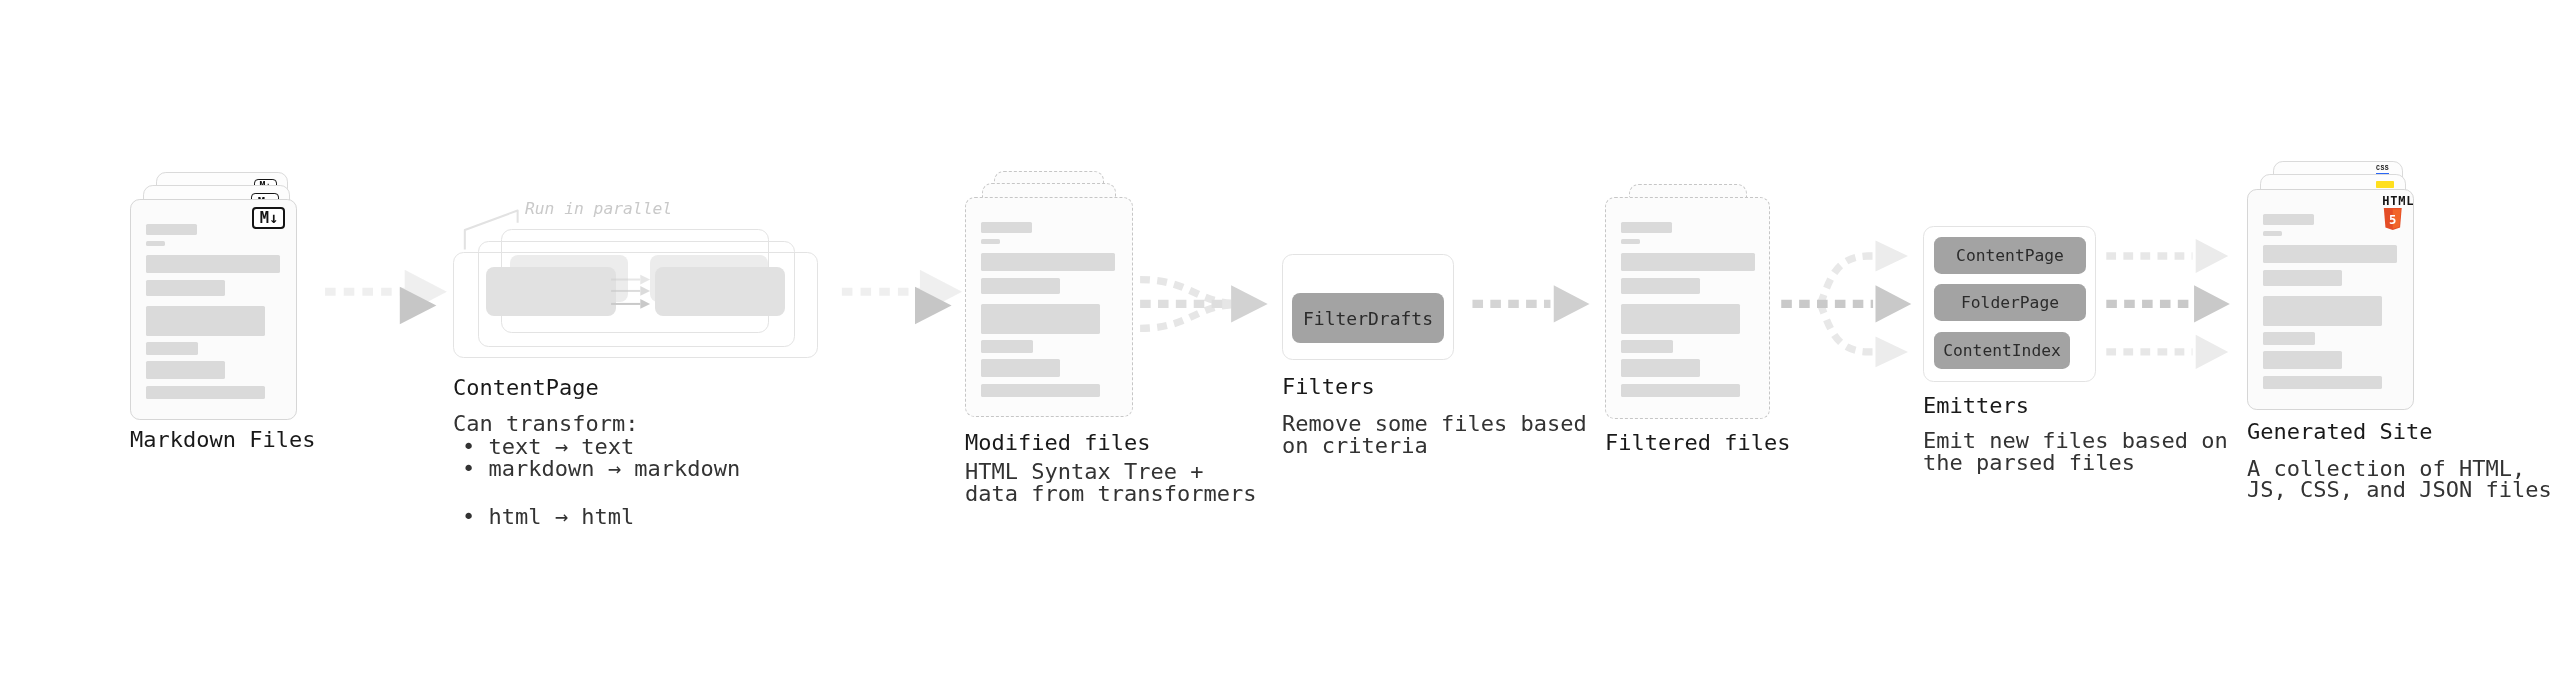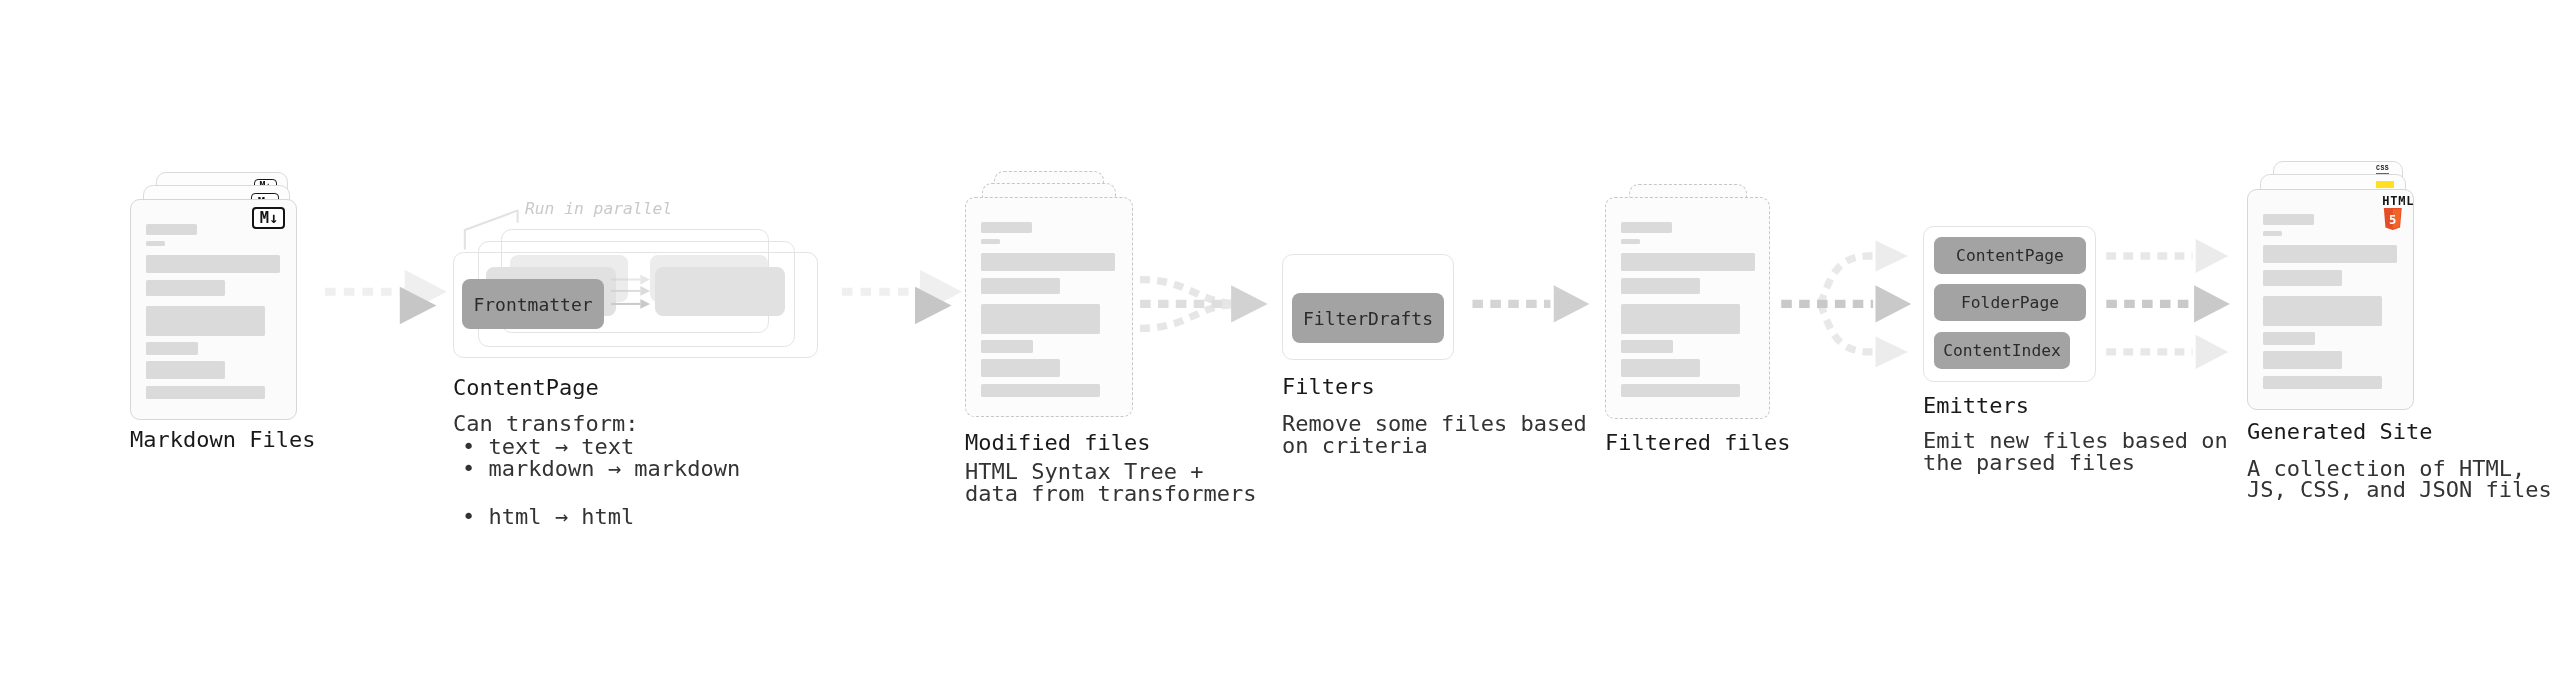--- a/index.html
+++ b/index.html
@@ -76,21 +76,20 @@
 
   <div class="gbox" style="left:501px;top:229px;width:268px;height:104px;"></div>
   <div class="pill ghost3" style="left:510px;top:255px;width:118px;height:47px;"></div>
   <div class="pill ghost3" style="left:650px;top:255px;width:118px;height:47px;"></div>
 
   <div class="gbox" style="left:478px;top:241px;width:317px;height:106px;"></div>
   <div class="pill ghost2" style="left:486px;top:267px;width:130px;height:49px;"></div>
   <div class="pill ghost2" style="left:655px;top:267px;width:130px;height:49px;"></div>
 
   <div class="gbox" style="left:453px;top:252px;width:365px;height:106px;"></div>
-  <div class="pill" style="left:462px;top:279px;width:142px;height:50px;">Frontmatter</div>
 
   <div class="heading" style="left:453px;top:376px;">ContentPage</div>
   <div class="desc" style="left:453px;top:413px;">Can transform:</div>
   <div class="desc" style="left:462px;top:436px;">• text → text</div>
   <div class="desc" style="left:462px;top:458px;">• markdown → markdown</div>
   <div class="desc" style="left:462px;top:506px;">• html → html</div>
 
   <div class="doc dashed" style="left:994px;top:171px;width:110px;height:65px;"></div>
   <div class="doc dashed" style="left:982px;top:183px;width:134px;height:73px;"></div>
   <div class="doc dashed" style="left:965px;top:197px;width:168px;height:220px;">

